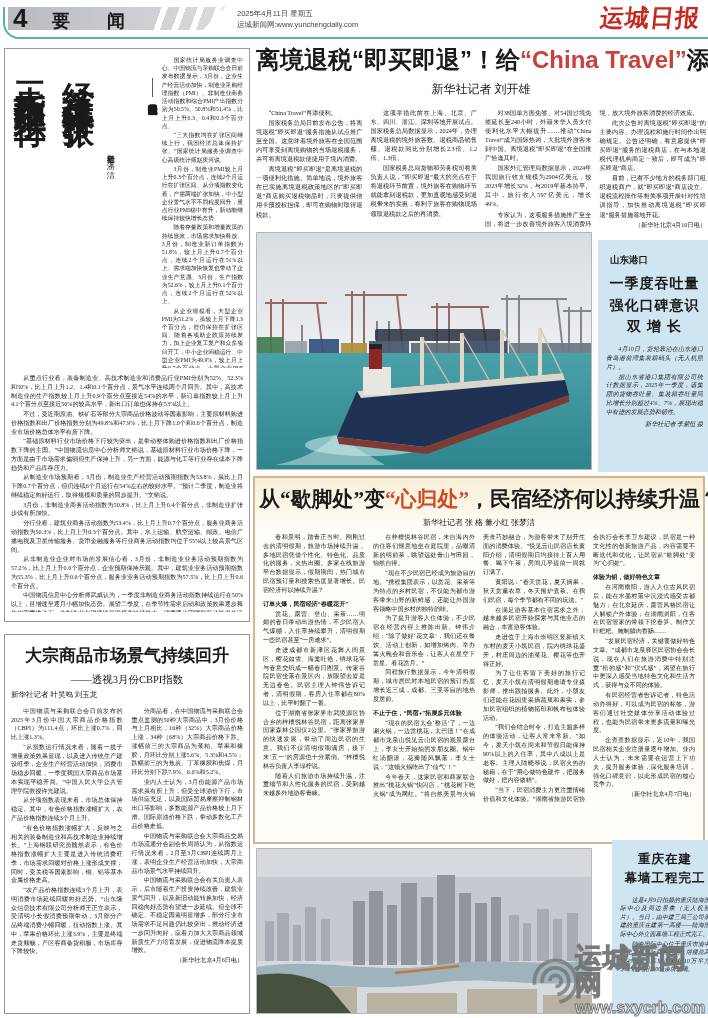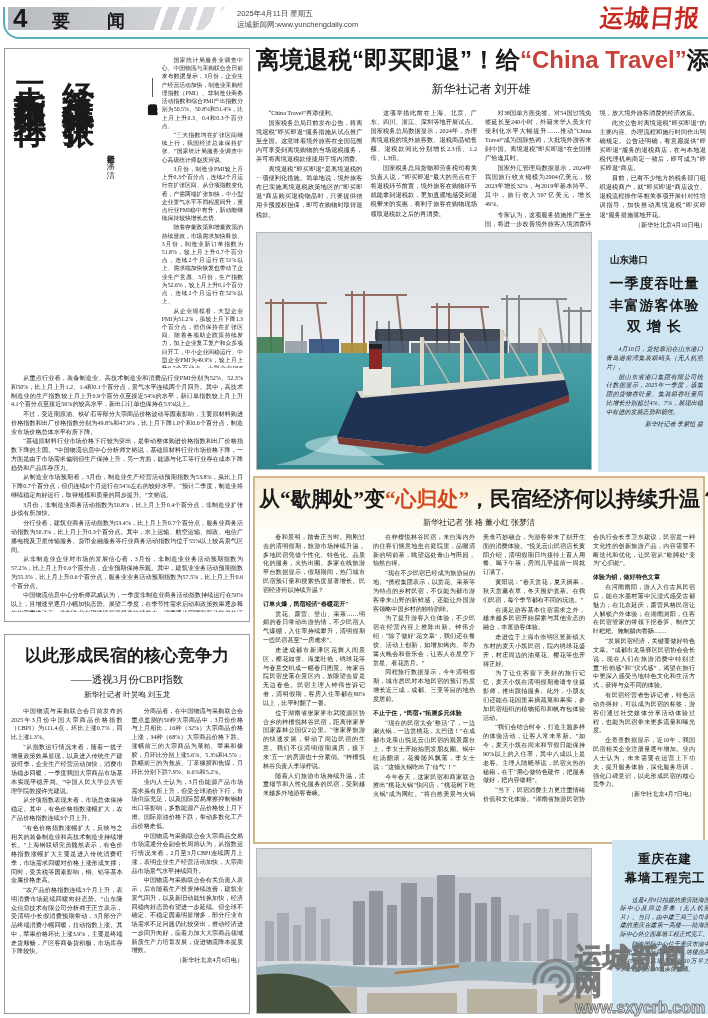--- a/index.html
+++ b/index.html
@@ -65,21 +65,21 @@
   .minsu-title{font-size:21px;font-weight:900;white-space:nowrap;}
   .minsu-byline{font-size:8px;margin:4px 0 1px;}
   .minsu-cols{column-count:4;column-gap:8px;padding:3px 8px;font-size:6.1px;line-height:1.45;
       text-align:justify;height:292px;overflow:hidden;}
   
   .box-cbpi{position:absolute;left:4px;top:634px;width:246px;height:380px;border:1px solid #9a9a9a;
       box-sizing:border-box;padding:9px 6px 6px;}
   .cbpi-title{text-align:center;font-size:17px;font-weight:900;line-height:1.4;
       font-family:"Liberation Sans","DejaVu Sans",sans-serif;}
   .cbpi-sub{text-align:center;font-size:10.5px;font-weight:normal;margin:5px 0 3px;}
-  .cbpi-byline{text-align:center;font-size:7.5px;margin-bottom:7px;}
+  .cbpi-byline{font-size:7.5px;margin-bottom:7px;}
   .cbpi-cols{column-count:2;column-gap:9px;font-size:6.1px;line-height:1.44;text-align:justify;
       height:284px;overflow:hidden;}
   
   .watermark{position:absolute;left:528px;top:946px;width:180px;height:70px;display:flex;align-items:center;}
   .wm-text{margin-left:-8px;}
   .wm-name{font-size:27px;font-weight:900;line-height:1;color:rgba(255,255,255,.55);
       -webkit-text-stroke:1.2px rgba(100,100,100,.85);letter-spacing:1px;
       font-family:"Liberation Sans","DejaVu Sans",sans-serif;}
   .wm-url{font-size:16px;font-weight:900;color:rgba(255,255,255,.55);
       -webkit-text-stroke:1px rgba(100,100,100,.85);
@@ -208,21 +208,21 @@
           <line x1="245" y1="97" x2="272" y2="144"></line>
             <line x1="283" y1="95" x2="305" y2="141"></line>
         </g>
       </g>
     </svg>
   </div>
 
   <div class="bluebox box-shandong">
     <p class="bb-kicker">山东港口</p>
     <div class="bb-title">一季度吞吐量</div>
-    <div class="bb-title">丰富游客体验</div>
+    <div class="bb-title">强化口碑意识</div>
     <div class="bb-title">双 增 长</div>
     <div class="bb-body cols">
       <p>4月10日，货轮靠泊在山东港口青岛港前湾集装箱码头（无人机照片）。</p>
       <p>据山东省港口集团有限公司统计数据显示，2025年一季度，该集团的货物吞吐量、集装箱吞吐量同比增长分别超过4%、7%，展现出稳中有进的发展态势和韧性。</p>
       <p class="bb-credit">新华社记者 李紫恒 摄</p>
     </div>
   </div>
 
   <div class="box-minsu">
     <div class="minsu-head">
@@ -254,21 +254,21 @@
       <p class="subhead">体验为钥，做好特色文章</p>
       <p>在河南南阳，游人入住古风民宿后，能在水墨村落中沉浸式感受古都魅力；在北京延庆，露营风格民宿让人解锁户外体验；在湖南浏阳，住客在民宿管家的带领下挖春笋、制作艾叶粑粑、腌制腊肉香肠……</p>
       <p>“发展民宿经济，关键要做好特色文章。”成都市龙泉驿区民宿协会会长说，现在人们在旅游消费中特别注重“松弛感”和“仪式感”，渴望在旅行中更深入感受当地特色文化和生活方式，获得与众不同的体验。</p>
       <p>有民宿经营者告诉记者，特色活动办得好，可以成为民宿的标签，游客们通过社交媒体分享活动体验过程，也能为民宿带来更多流量和曝光度。</p>
       <p>企查查数据显示，近10年，我国民宿相关企业注册量逐年增加。业内人士认为，未来需要在运营上下功夫，提升服务体验，深化服务培训，强化口碑意识，以此形成民宿的核心竞争力。</p>
       <p class="dateline">（新华社北京4月7日电）</p>
     </div>
   </div>
 
   <div class="box-cbpi">
-    <div class="cbpi-title">以此形成民宿的核心竞争力</div>
+    <div class="cbpi-title">大宗商品市场景气持续回升</div>
     <div class="cbpi-sub">——透视3月份CBPI指数</div>
     <div class="cbpi-byline">新华社记者 叶昊鸣 刘玉龙</div>
     <div class="cbpi-cols cols">
       <p>中国物流与采购联合会日前发布的2025年3月份中国大宗商品价格指数（CBPI）为111.4点，环比上涨0.7%，同比上涨1.3%。</p>
       <p>“从指数运行情况来看，随着一揽子增量政策效果显现，以及进入传统生产建设旺季，企业生产经营活动加快，消费市场稳步回暖，一季度我国大宗商品市场基本实现平稳开局。”中国人民大学公共管理学院教授许光建说。</p>
       <p>从分项指数表现来看，市场总体保持稳定。其中，有色价格指数涨幅扩大，农产品价格指数连续3个月上升。</p>
       <p>“有色价格指数涨幅扩大，反映与之相关的装备制造业和高技术制造业持续增长。”上海钢联研究员魏然表示，有色价格指数涨幅扩大主要是进入传统消费旺季，市场需求回暖对价格上涨形成支撑；同时，受关税等因素影响，铜、铝等基本金属价格走高。</p>
       <p>“农产品价格指数连续3个月上升，表明消费市场延续回暖向好态势。”山东隆众信息技术有限公司分析师王正立表示，受清明小长假消费预期带动，3月部分产品终端消费小幅回暖，拉动指数上涨。其中，苹果价格环比上涨3.9%，主要是终端走货顺畅，产区客商备货积极，市场库存下降较快。</p>
       <p>分商品看，在中国物流与采购联合会重点监测的50种大宗商品中，3月份价格与上月相比，16种（32%）大宗商品价格上涨，34种（68%）大宗商品价格下跌。涨幅前三的大宗商品为菜粕、苹果和橡胶，月环比分别上涨5.6%、5.3%和4.5%；跌幅前三的为焦炭、丁苯橡胶和焦煤，月环比分别下跌7.9%、6.6%和5.2%。</p>
       <p>业内人士认为，3月份能源产品市场需求虽有所上升，但受全球油价下行，市场供应充足，以及国际贸易摩擦抑制钢材出口等影响，多数能源产品价格较上月下滑。国际原油价格下跌，带动多数化工产品价格走低。</p>

